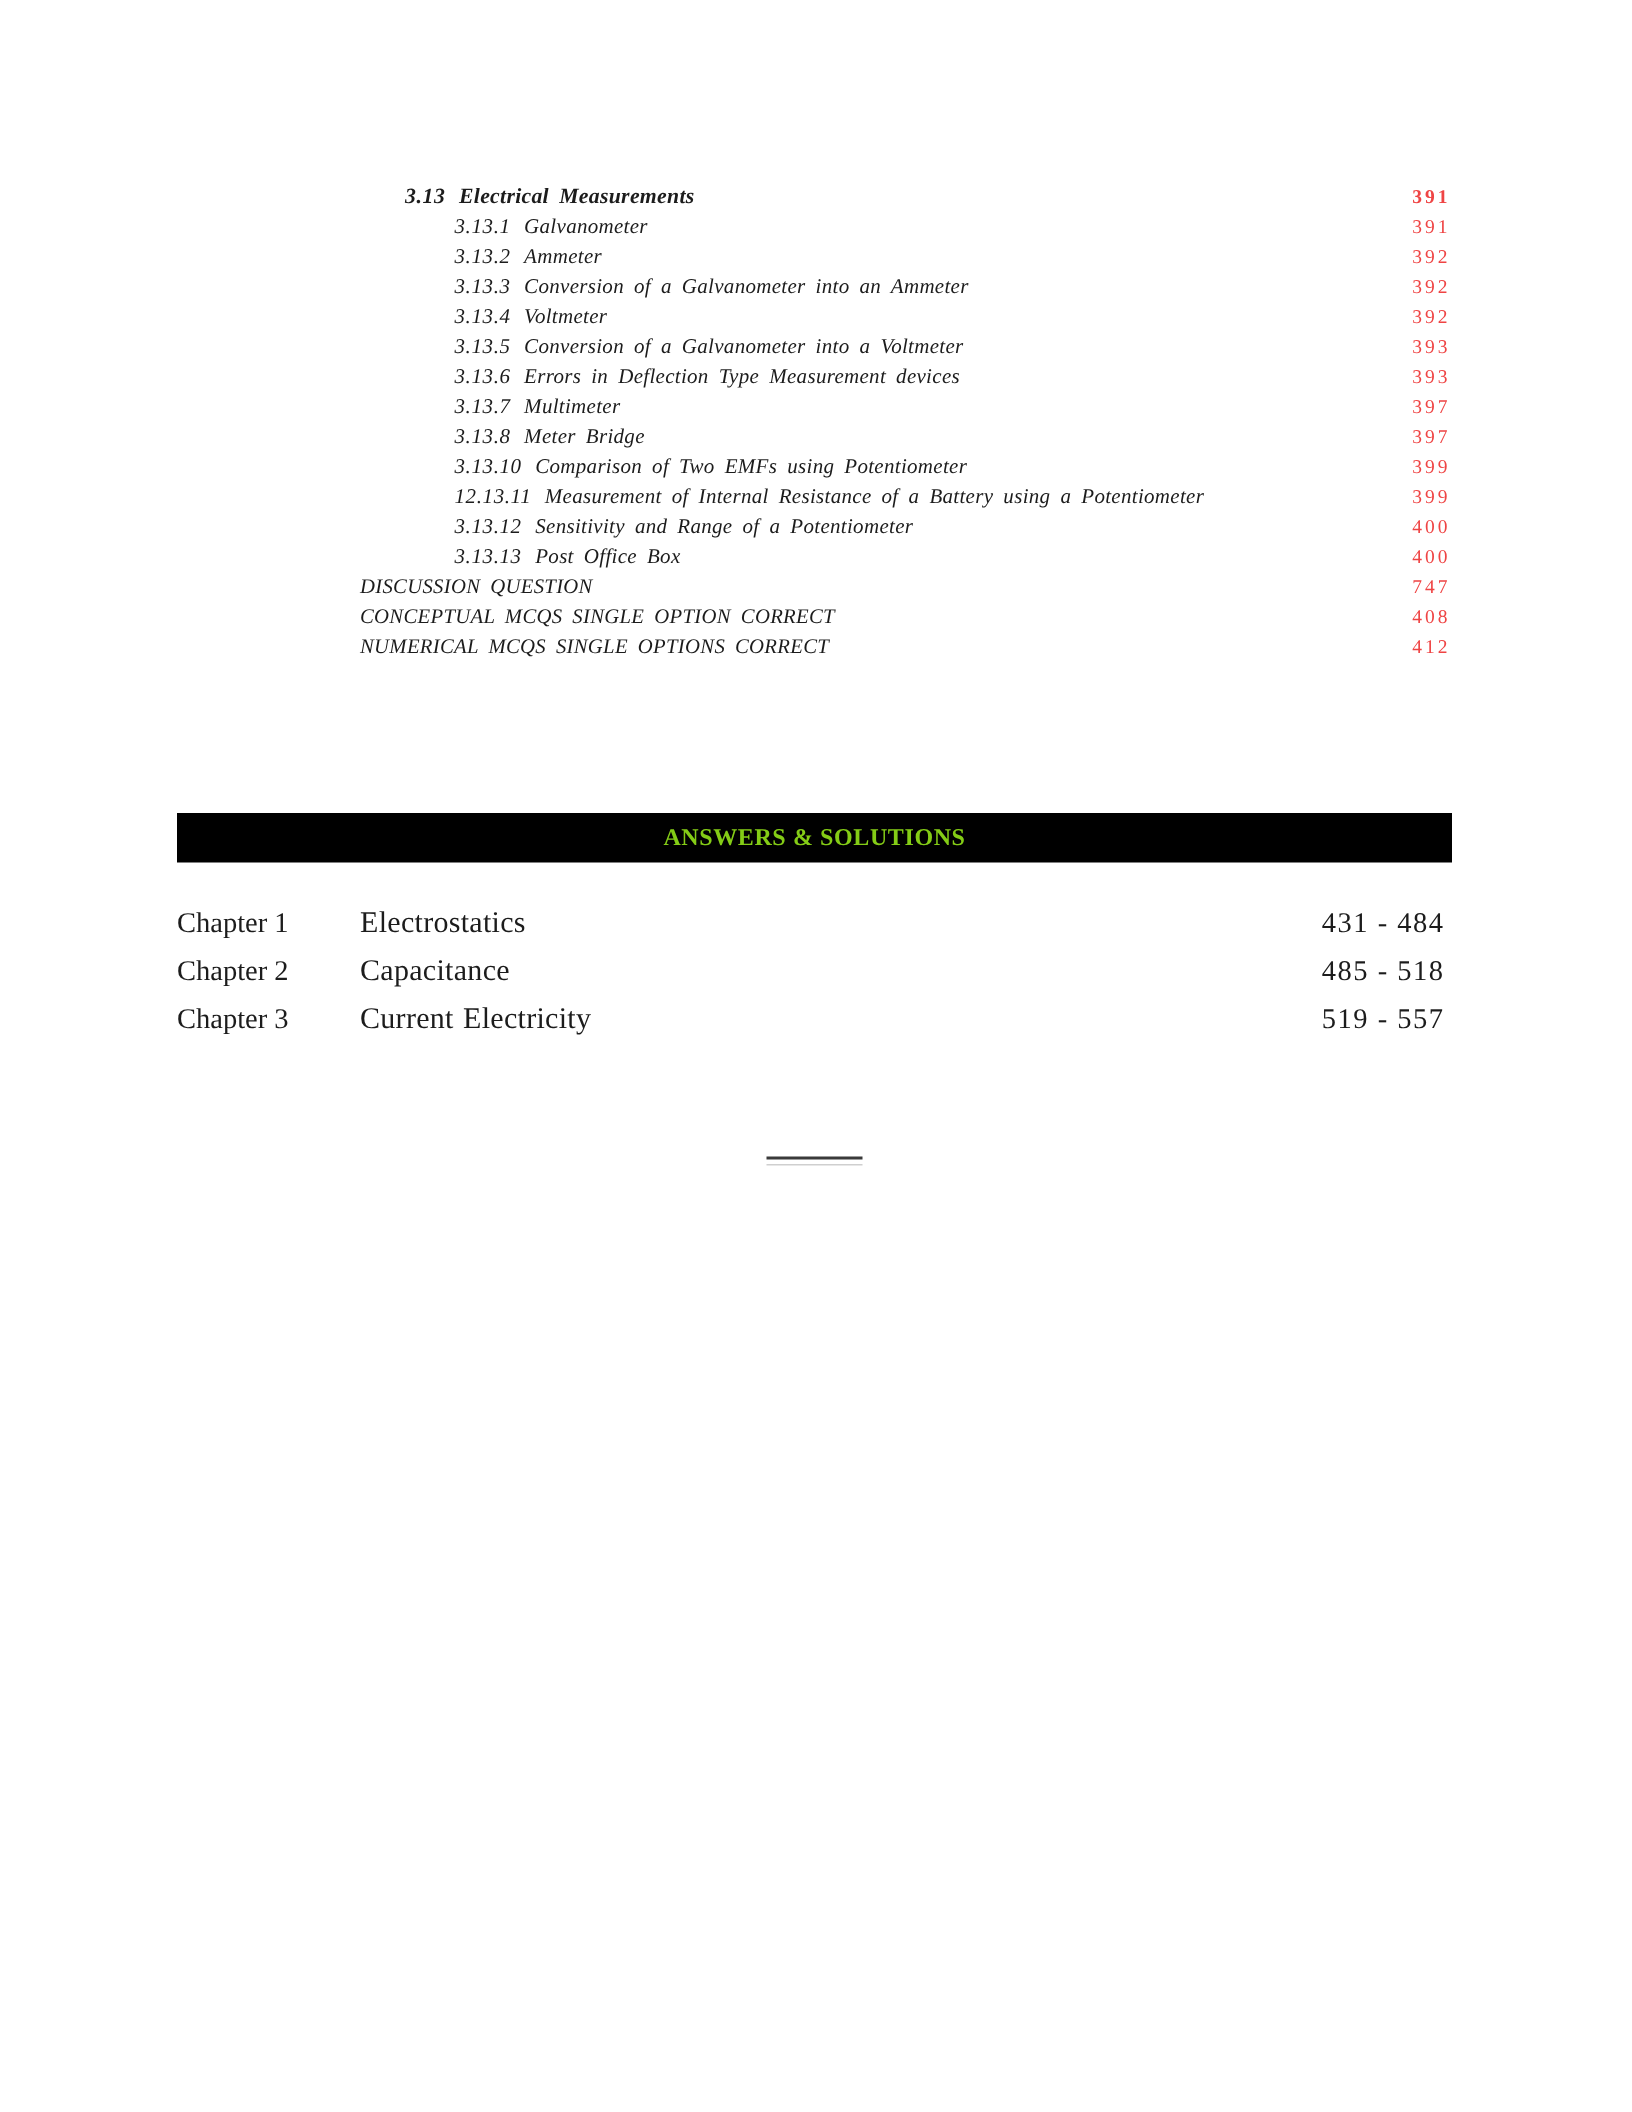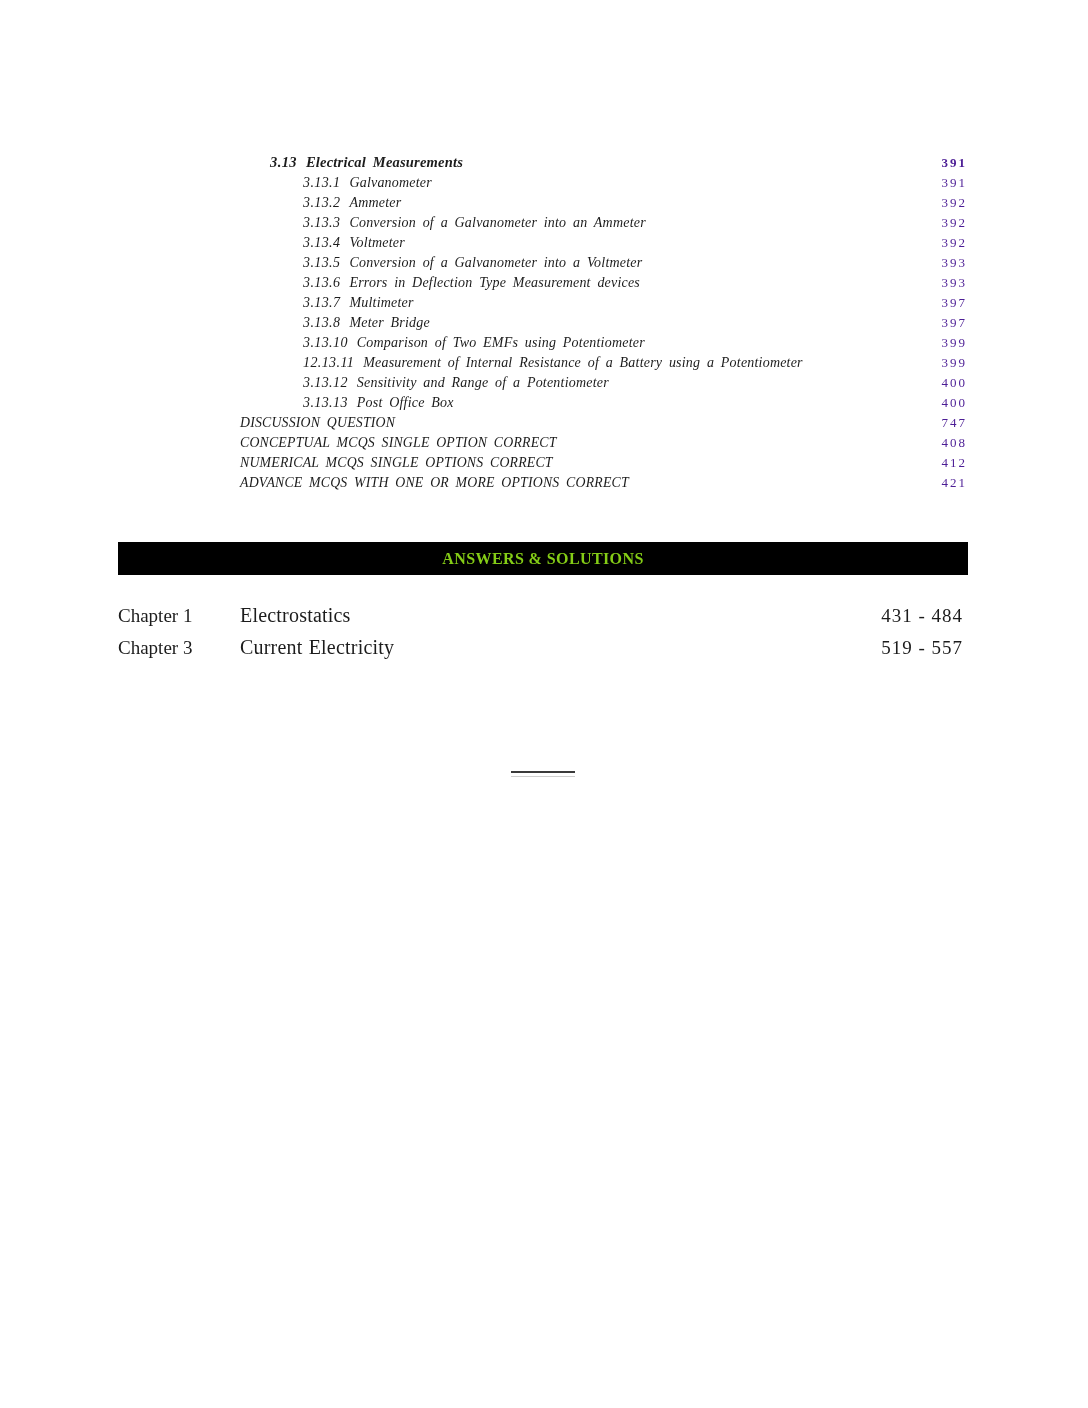--- a/index.html
+++ b/index.html
@@ -22,21 +22,21 @@
     box-sizing:border-box; width:100%;
   }
   .toc-row.section { font-weight:bold; font-size:14.5px; padding-left:30px; }
   .toc-row.sub { padding-left:63px; }
   .toc-row.caps { padding-left:0; font-size:13.8px; }
   .toc-num { white-space:pre; letter-spacing:0.4px; }
   .toc-title { margin-left:9px; letter-spacing:0.2px; word-spacing:3px; white-space:nowrap; }
   .toc-row.caps .toc-title { margin-left:0; }
   .toc-page {
     margin-left:auto; font-style:normal; font-weight:normal;
-    font-size:13px; letter-spacing:2px; color:#4c1d95;margin-top:32px;
+    font-size:13px; letter-spacing:2px; color:#ef4444;
   }
   .toc-row.section .toc-page { font-weight:bold; }
 
   
   .banner {
     position:absolute; left:118px; top:542px; width:850px; height:33px;
     background:#000000;
     display:flex; align-items:center; justify-content:center;
   }
   .banner-text {
@@ -152,40 +152,41 @@
     <div class="toc-row caps">
       <span class="toc-title">CONCEPTUAL MCQS SINGLE OPTION CORRECT</span>
       <span class="toc-page">408</span>
     </div>
 
     <div class="toc-row caps">
       <span class="toc-title">NUMERICAL MCQS SINGLE OPTIONS CORRECT</span>
       <span class="toc-page">412</span>
     </div>
 
-    <div class="toc-row caps">
-      <span class="toc-title">ADVANCE MCQS WITH ONE OR MORE OPTIONS CORRECT</span>
-      <span class="toc-page">421</span>
-    </div>
 
 
   </div>
 
   <div class="banner">
     <span class="banner-text">ANSWERS &amp; SOLUTIONS</span>
   </div>
 
   <div class="chapters">
 
     <div class="ch-row">
       <span class="ch-label">Chapter 1</span>
       <span class="ch-title">Electrostatics</span>
       <span class="ch-pages">431 - 484</span>
     </div>
 
+    <div class="ch-row">
+      <span class="ch-label">Chapter 2</span>
+      <span class="ch-title">Capacitance</span>
+      <span class="ch-pages">485 - 518</span>
+    </div>
 
     <div class="ch-row">
       <span class="ch-label">Chapter 3</span>
       <span class="ch-title">Current Electricity</span>
       <span class="ch-pages">519 - 557</span>
     </div>
 
   </div>
 
   <div class="divider"></div>

